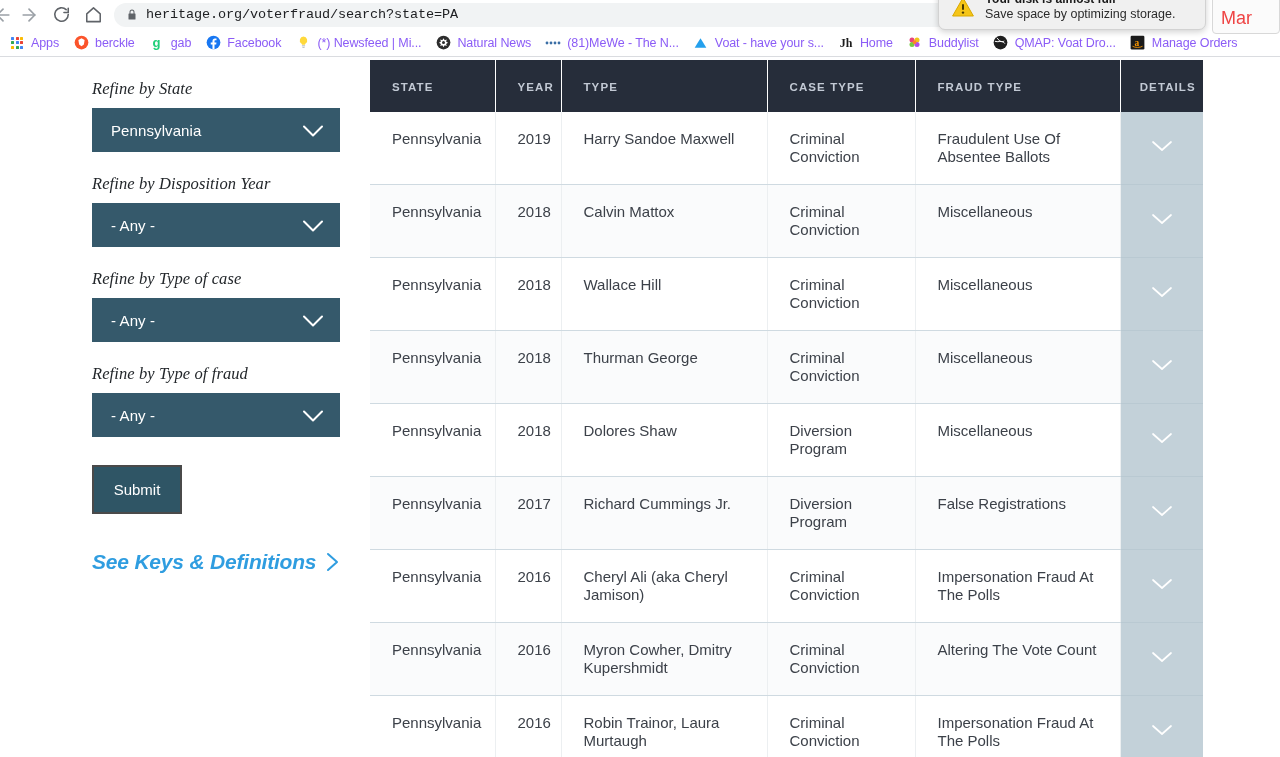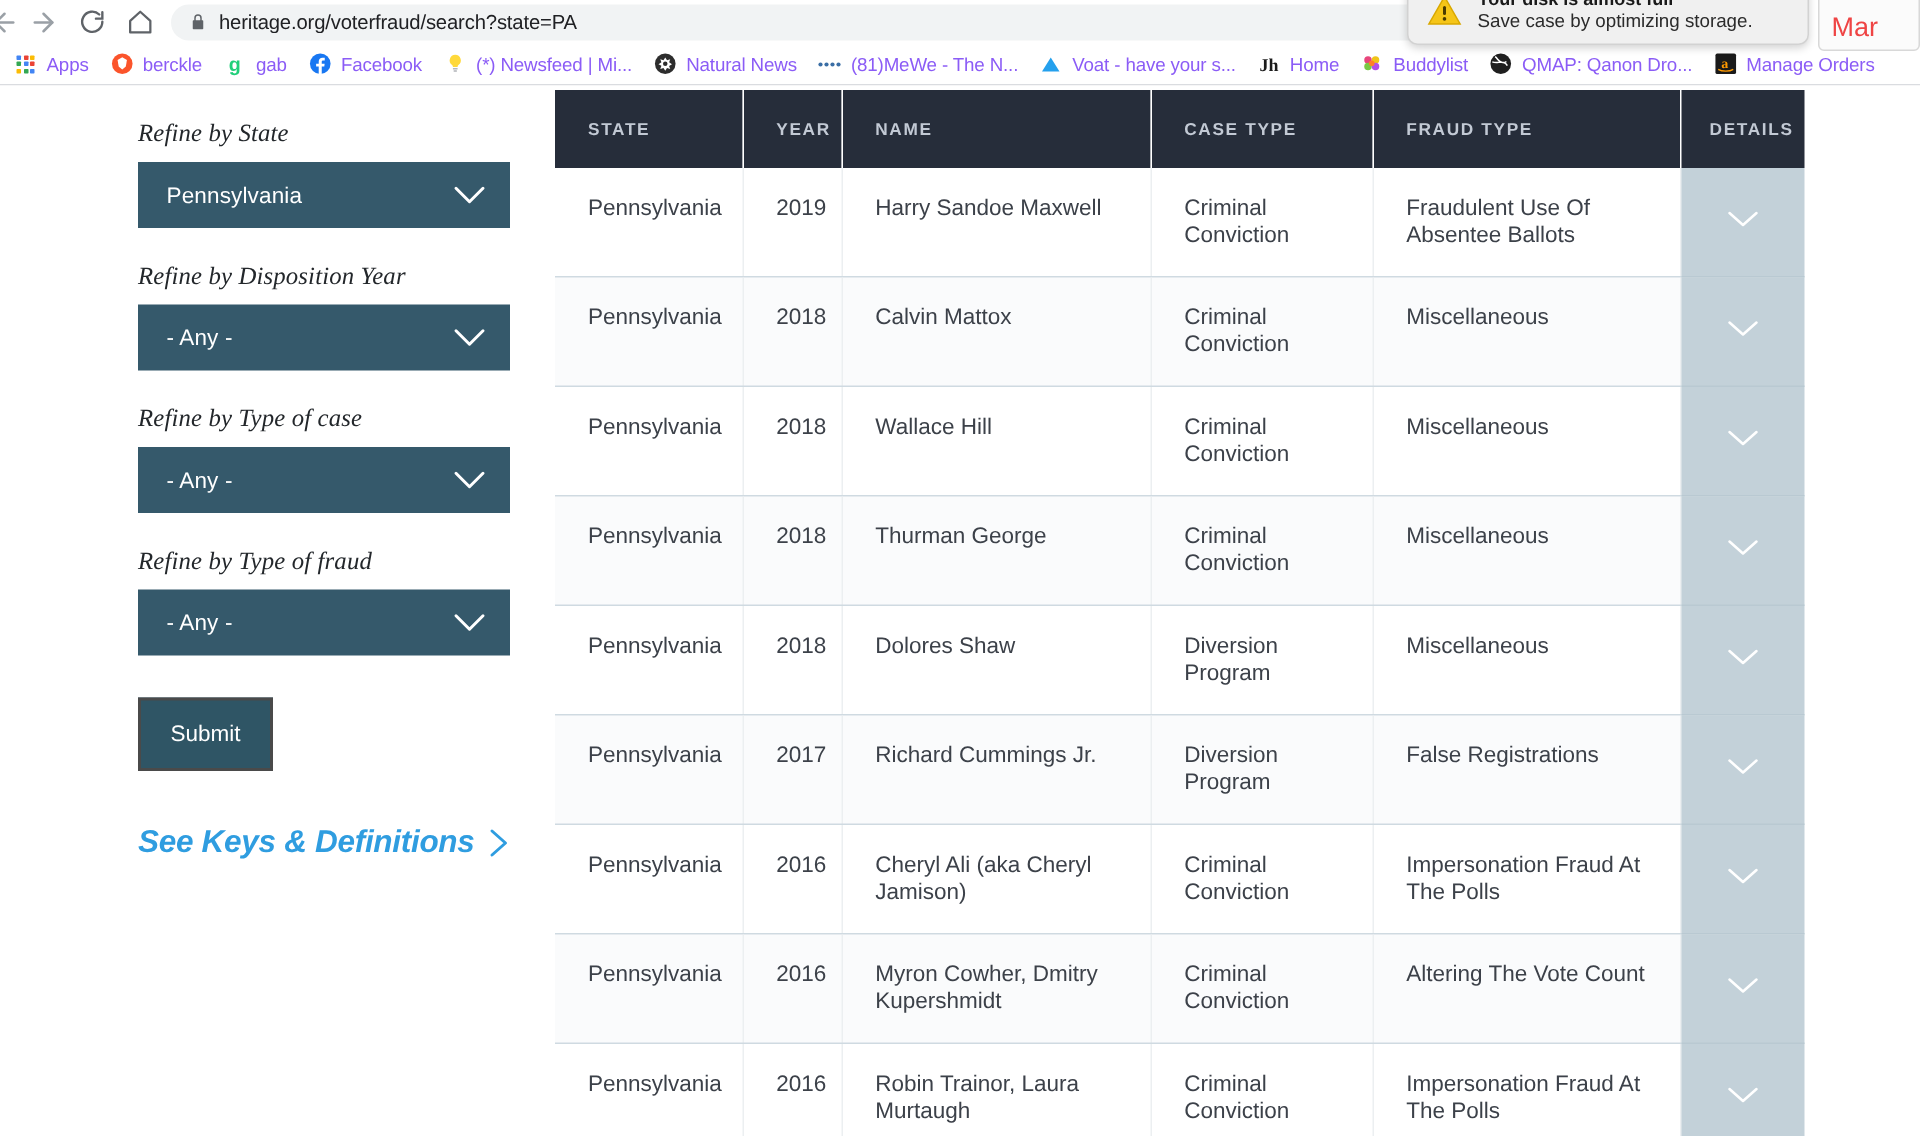--- a/index.html
+++ b/index.html
@@ -11,21 +11,21 @@
     -webkit-font-smoothing: antialiased;
   }
 
   
   #browser-chrome {
     position: absolute; top: 0; left: 0; width: 1280px; height: 57px;
     background: #ffffff;
   }
   #toolbar-row {
     position: absolute; top: 0; left: 0; width: 1280px; height: 29px;
-    display: flex; align-items: center;
+    display: flex; align-items: center; font-family: Liberation Mono, monospace;
   }
   .nav-btn {
     width: 26px; height: 26px; flex: 0 0 auto;
     display: flex; align-items: center; justify-content: center;
     color: #5f6368;
   }
   .nav-btn svg { display: block; }
   #back-button { margin-left: -10px; }
   #omnibox {
     height: 24px; flex: 1 1 auto; margin-left: 8px; margin-right: 12px;
@@ -341,21 +341,21 @@
       <span class="bm-label">Buddylist</span>
     </div>
 
     <div class="bookmark">
       <span class="bm-icon">
         <svg width="15" height="15" viewBox="0 0 24 24">
             <circle cx="12" cy="12" r="11" fill="#1f1f1f"></circle>
             <path d="M3 10c5 2 9-1 13 1 2 1 3 3 3 3M6 4.5c3 2 3 5 7 6 2 .5 4 0 5-1" stroke="#fff" stroke-width="1.6" fill="none"></path>
           </svg>
       </span>
-      <span class="bm-label">QMAP: Qanon Dro...</span>
+      <span class="bm-label">QMAP: Voat Dro...</span>
     </div>
 
     <div class="bookmark">
       <span class="bm-icon">
         <svg width="15" height="15" viewBox="0 0 24 24">
             <rect x="1" y="1" width="22" height="22" rx="2" fill="#1a1a1a"></rect>
             <text x="11" y="17" font-family="Liberation Serif, serif" font-size="15" font-weight="bold" fill="#ff9900" text-anchor="middle">a</text>
             <path d="M4 18c4 2.5 12 2.5 16 0" stroke="#ff9900" stroke-width="1.4" fill="none"></path>
           </svg>
       </span>
@@ -373,21 +373,21 @@
 <div id="os-notification">
   <span id="notif-warning-icon">
     <svg width="24" height="24" viewBox="0 0 24 24">
         <path d="M12 2.8 22.4 21H1.6z" fill="#f5c518" stroke="#d9a800" stroke-width="1"></path>
         <rect x="11" y="9" width="2" height="6" rx="1" fill="#4a3b00"></rect>
         <circle cx="12" cy="17.6" r="1.2" fill="#4a3b00"></circle>
       </svg>
   </span>
   <span id="notif-texts">
     <span id="notif-title">Your disk is almost full</span>
-    <span id="notif-body">Save case by optimizing storage.</span>
+    <span id="notif-body">Save space by optimizing storage.</span>
   </span>
 </div>
 
 <div id="page">
 
   <div id="sidebar">
 
 
     <div class="facet">
       <div class="facet-label">Refine by State</div>
@@ -455,21 +455,21 @@
         <col class="col-year">
         <col class="col-name">
       <col class="col-case">
         <col class="col-fraud">
         <col class="col-details">
     </colgroup>
     <thead>
       <tr>
         <th>STATE</th>
         <th>YEAR</th>
-        <th>NAME</th>
+        <th>TYPE</th>
         <th>CASE TYPE</th>
         <th>FRAUD TYPE</th>
         <th class="th-details">DETAILS</th>
       </tr>
     </thead>
     <tbody id="table-body">
         <tr>
           <td>Pennsylvania</td>
           <td>2019</td>
           <td>Harry Sandoe Maxwell</td>

